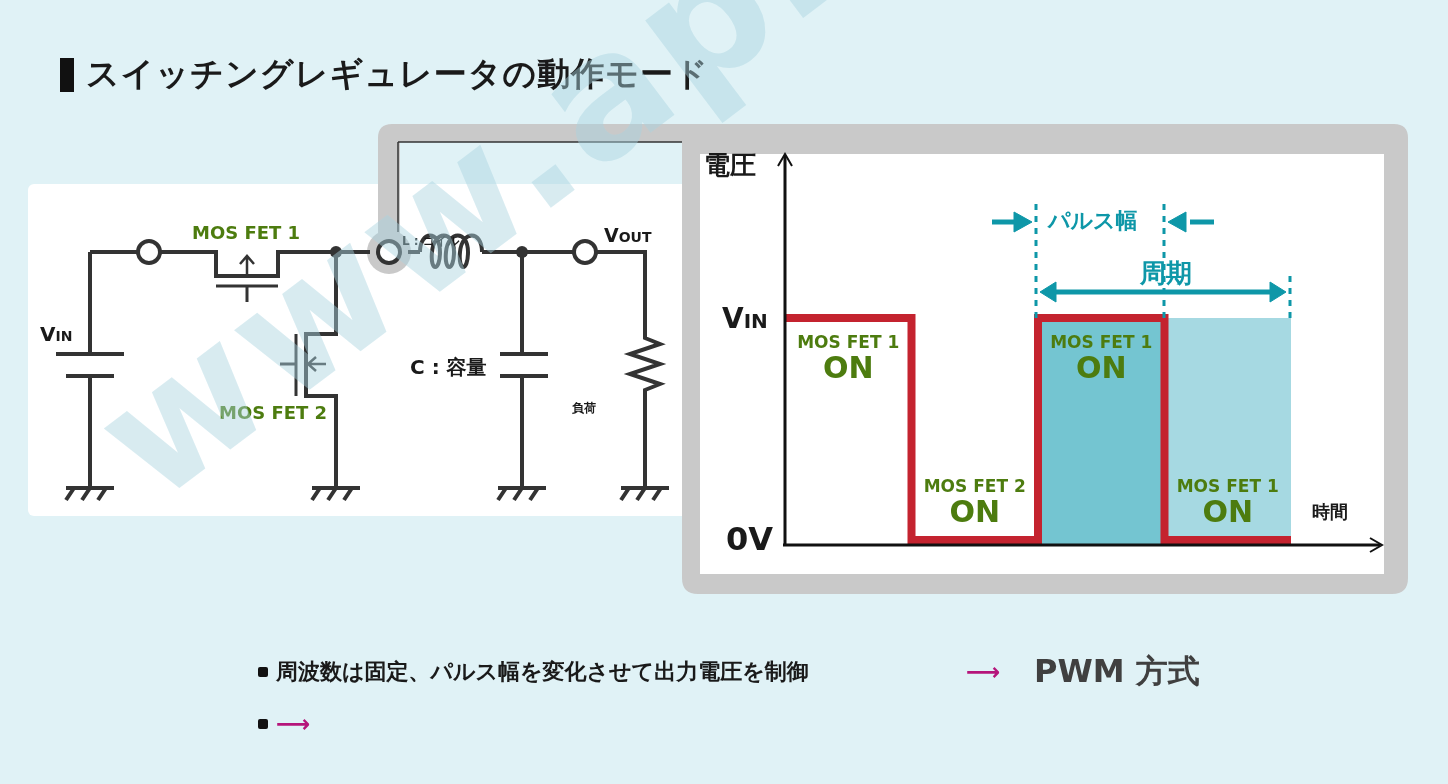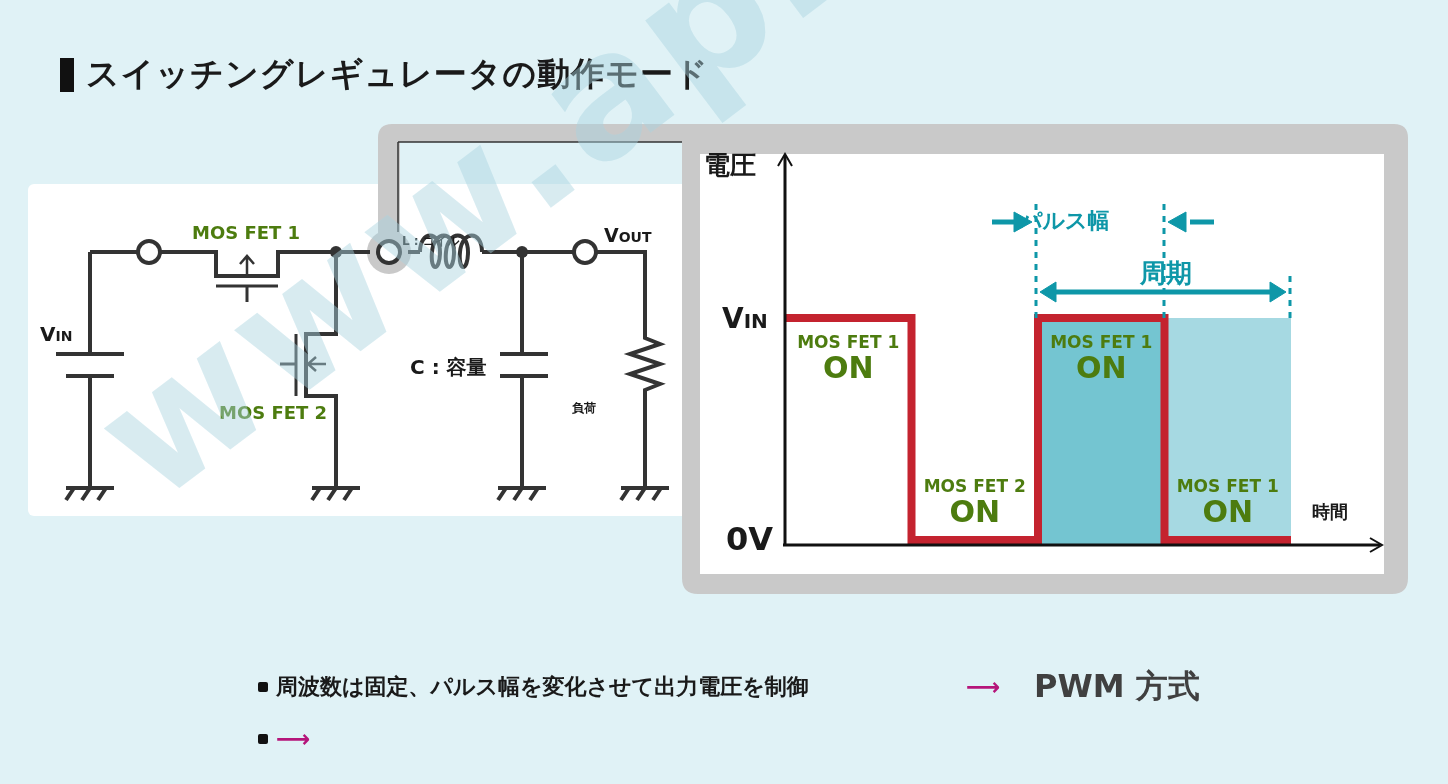--- a/index.html
+++ b/index.html
@@ -5,21 +5,21 @@
   html, body { margin:0; padding:0; }
   body { width:1448px; height:784px; background:#e0f2f6; position:relative; overflow:hidden;
          font-family:"DejaVu Sans","Liberation Sans",sans-serif; color:#1a1a1a; }
   .title { position:absolute; left:60px; top:52px; font-size:33px; font-weight:bold; letter-spacing:1px; display:flex; align-items:center; }
   .title .bar { display:inline-block; width:14px; height:34px; background:#111; margin-right:12px; }
   .circuit-panel { position:absolute; left:28px; top:184px; width:680px; height:332px; background:#fff; border-radius:6px; }
   svg.main { position:absolute; left:0; top:0; width:1448px; height:784px; }
   .lbl { position:absolute; font-weight:bold; white-space:nowrap; }
   .red { color:#4d7c0f; }
   .teal { color:#0e97a8; }
-  .bullets { position:absolute; left:258px; top:646px;margin-top:15px; }
+  .bullets { position:absolute; left:258px; top:646px; }
   .bullet-row { display:flex; align-items:center; height:52px; font-size:22px; font-weight:bold; }
   .bullet-row .sq { width:10px; height:10px; background:#111; border-radius:2px; margin-right:8px; }
   .bullet-row .txt { width:690px; }
   .bullet-row .arrow { color:#b5157a; font-size:24px; width:68px; }
   .bullet-row .mode { color:#404040; font-size:32px; font-weight:bold; }
   .watermark { position:absolute; left:60px; top:380px; font-size:170px; font-weight:bold; color:#a9d4e0; opacity:0.45;
                transform:rotate(-37deg); transform-origin:left top; white-space:nowrap; letter-spacing:6px; pointer-events:none; }
 </style>
 </head>
 <body>
@@ -116,21 +116,21 @@
 <div class="lbl red" style="left:219px;top:402px;font-size:18px;">MOS FET 2</div>
 <div class="lbl" style="left:402px;top:202px;font-size:12px;margin-top:31px;">L : コイル</div>
 <div class="lbl" style="left:410px;top:354px;font-size:20px;">C : 容量</div>
 <div class="lbl" style="left:572px;top:354px;font-size:12px;margin-top:46px;">負荷</div>
 <div class="lbl" style="left:604px;top:224px;font-size:19px;"><span>V</span><span style="font-size:14px">OUT</span></div>
 
 <div class="lbl" style="left:704px;top:148px;font-size:26px;">電圧</div>
 <div class="lbl" style="left:1312px;top:500px;font-size:18px;">時間</div>
 <div class="lbl" style="left:726px;top:520px;font-size:32px;">0V</div>
 <div class="lbl" style="left:722px;top:302px;font-size:28px;">V<span style="font-size:20px">IN</span></div>
-<div class="lbl teal" style="left:1020px;top:206px;font-size:22px;">パルス幅</div>
+<div class="lbl teal" style="left:1048px;top:206px;font-size:22px;">パルス幅</div>
 <div class="lbl teal" style="left:1140px;top:256px;font-size:26px;">周期</div>
 
 <div id="seg-labels">
     <div class="lbl red" style="left: 778.25px; top: 334px; width: 140px; text-align: center; line-height: 1.05;">
       <div style="font-size: 17px;">MOS FET 1</div>
       <div style="font-size: 30px;">ON</div>
     </div>
     <div class="lbl red" style="left: 904.75px; top: 478px; width: 140px; text-align: center; line-height: 1.05;">
       <div style="font-size: 17px;">MOS FET 2</div>
       <div style="font-size: 30px;">ON</div>

